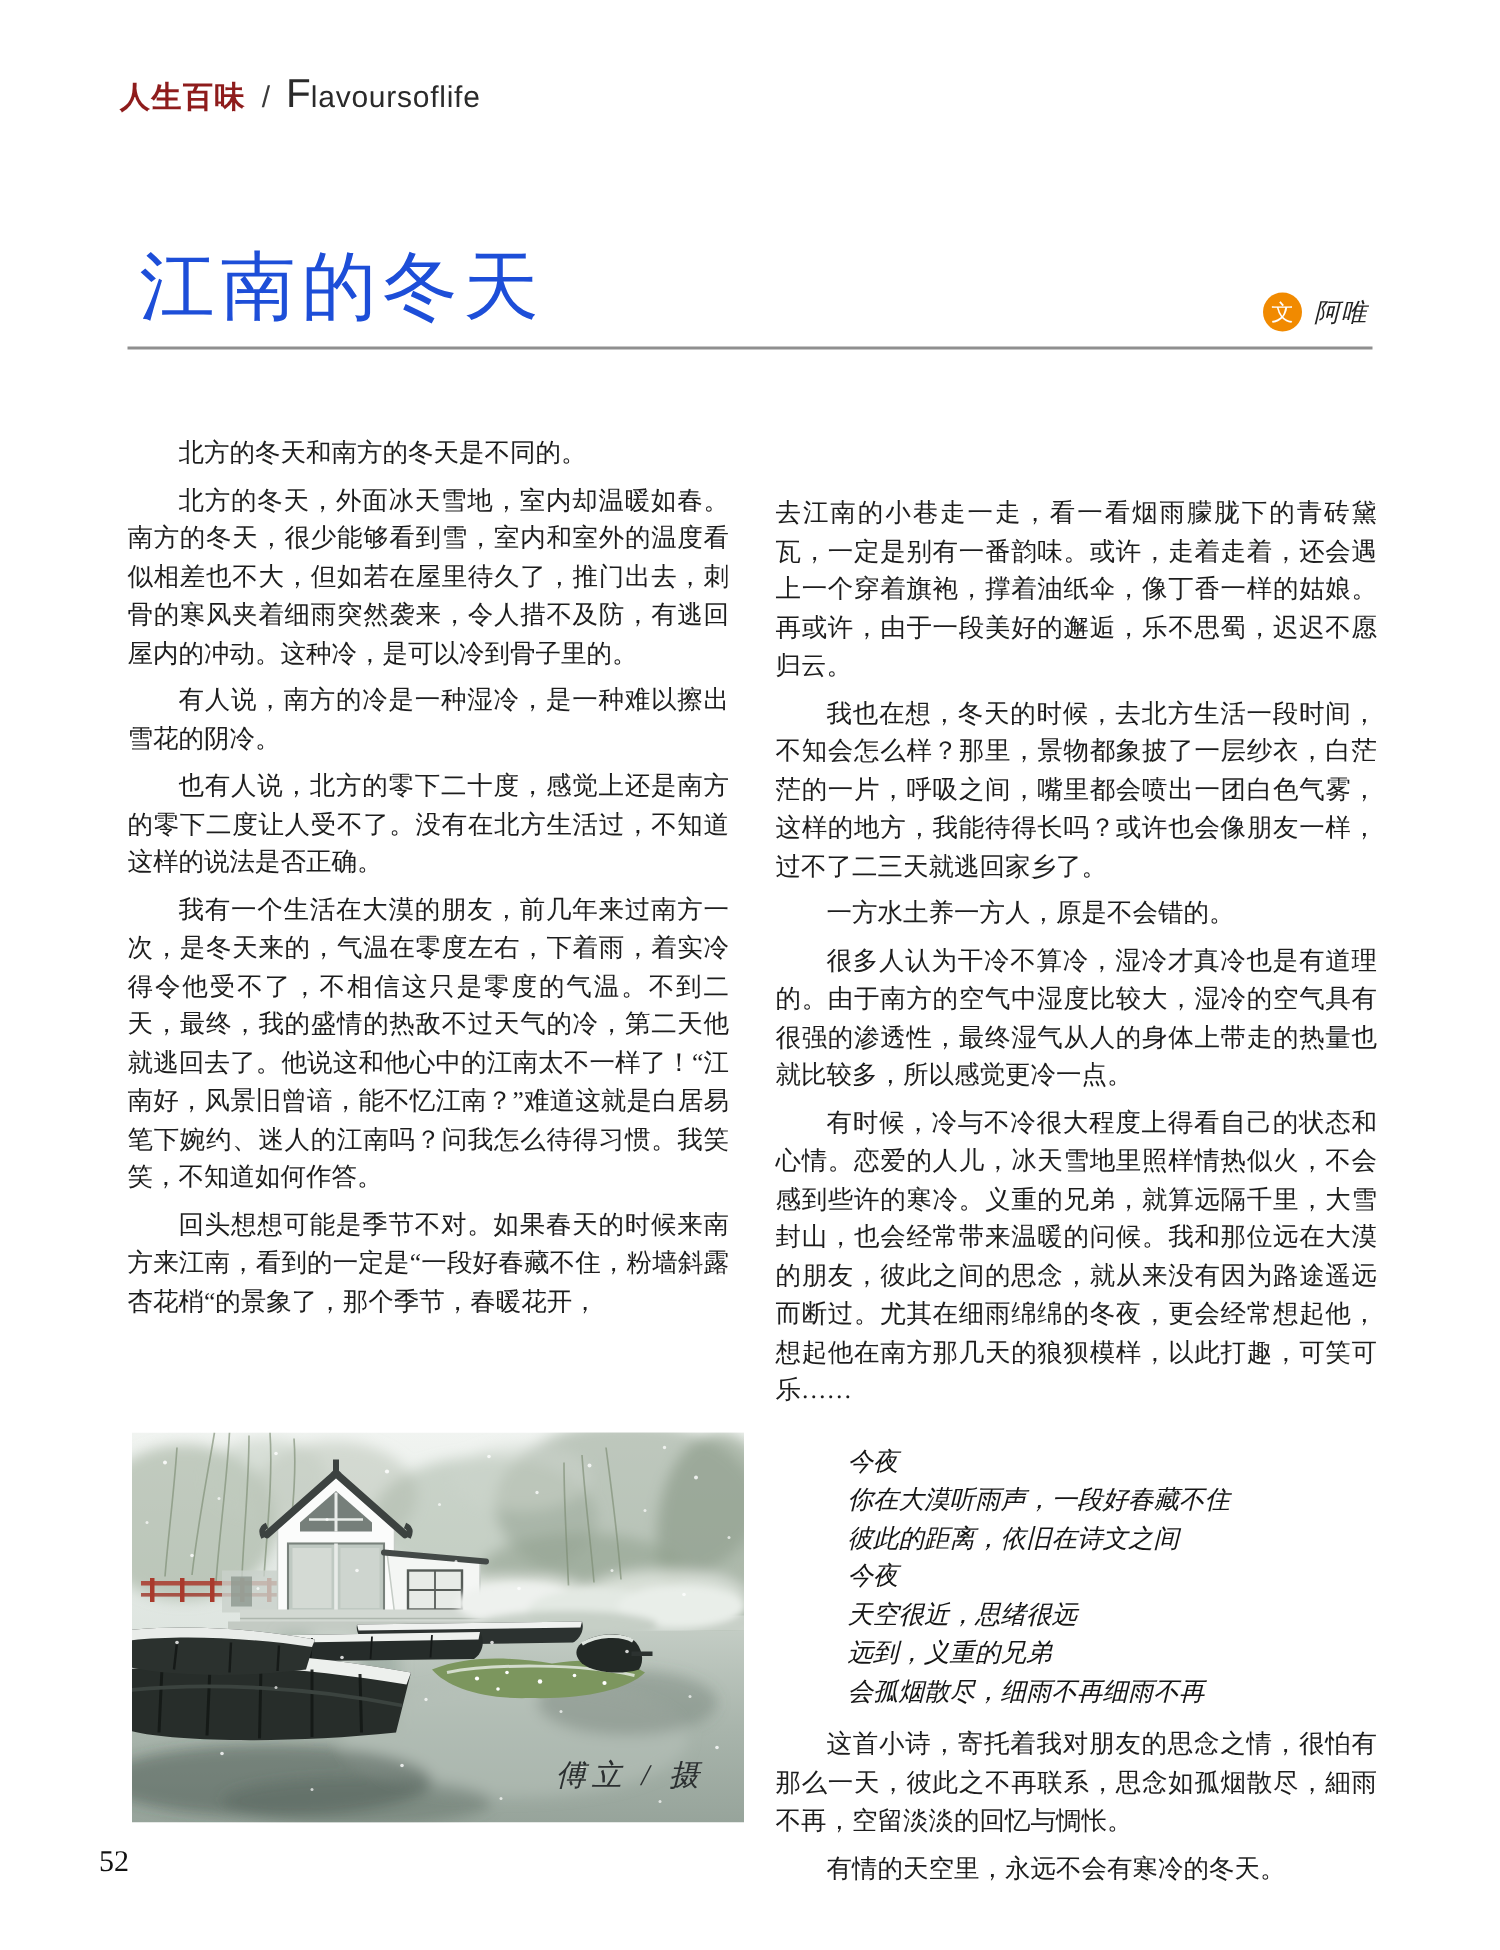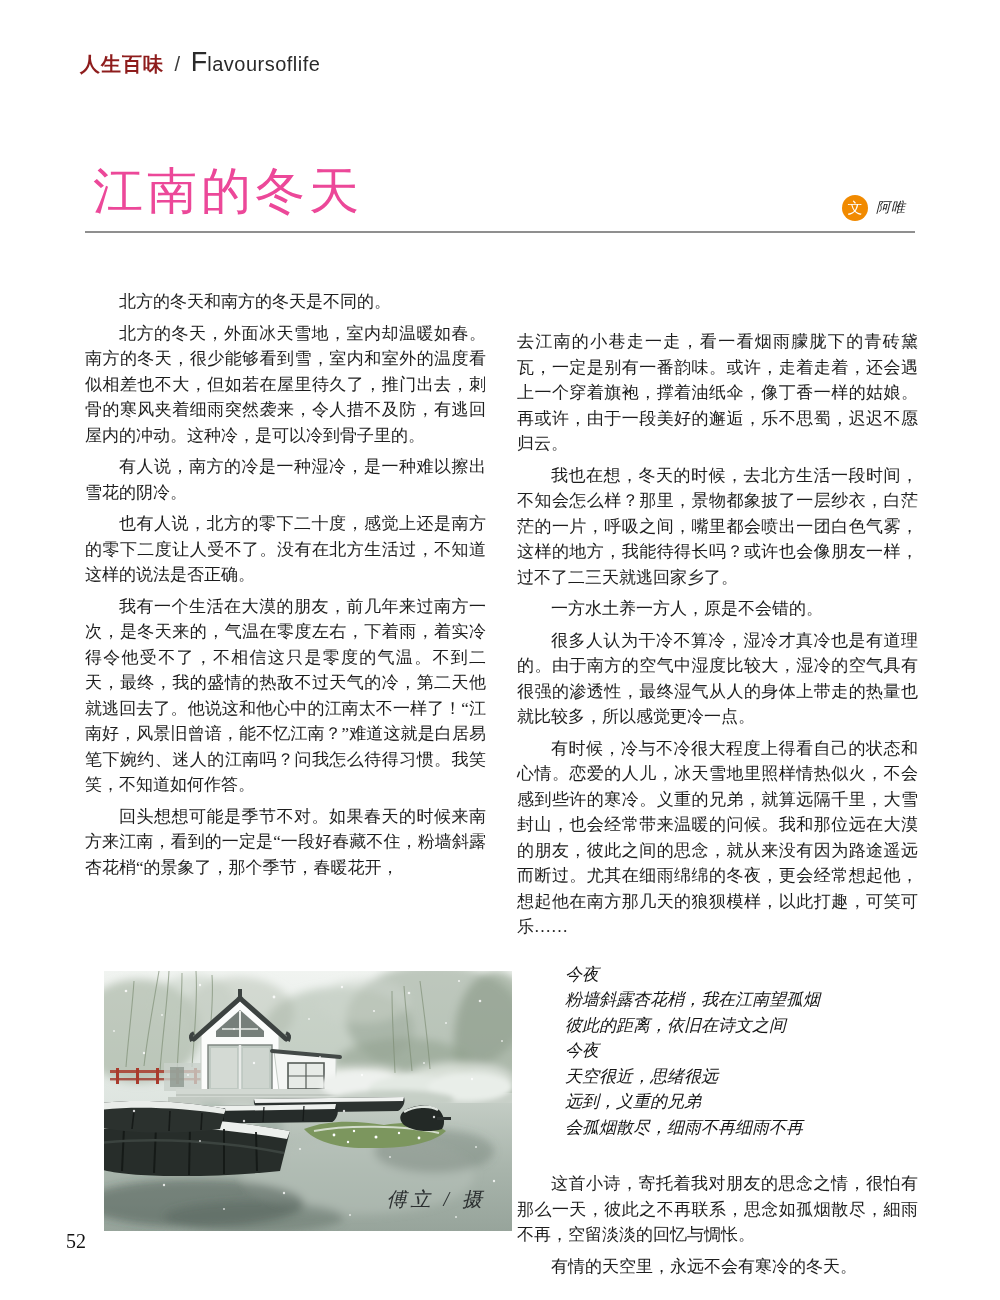--- a/index.html
+++ b/index.html
@@ -9,35 +9,35 @@
   
   .masthead{position:absolute;left:80px;top:44px;font-family:"Liberation Sans","DejaVu Sans",sans-serif;
             font-size:20px;line-height:36px;white-space:nowrap;}
   .masthead .cn{color:#8e1c1c;font-weight:bold;letter-spacing:1px;}
   .masthead .divider{color:#3a3a3a;margin:0 5px;font-weight:normal;}
   .masthead .en-initial{color:#2a2a2a;font-size:27px;}
   .masthead .en-rest{color:#2a2a2a;font-size:20px;letter-spacing:.5px;}
 
   
   .article-title{position:absolute;left:93px;top:158px;margin:0;font-size:50px;font-weight:500;
-                 letter-spacing:4px;color:#ec4899;font-family:"Liberation Sans","DejaVu Sans",sans-serif;}
+                 letter-spacing:4px;color:#1d4ed8;font-family:"Liberation Sans","DejaVu Sans",sans-serif;}
   .byline{position:absolute;left:842px;top:195px;display:flex;align-items:center;gap:8px;}
   .badge{width:26px;height:26px;border-radius:50%;background:#f18a00;color:#ffffff;
          display:flex;align-items:center;justify-content:center;font-size:15px;
          font-family:"Liberation Sans","DejaVu Sans",sans-serif;}
-  .author{font-size:14px;font-style:italic;color:#222;letter-spacing:1px;}
+  .author{font-size:17px;font-style:italic;color:#222;letter-spacing:1px;}
   .title-rule{position:absolute;left:85px;top:231px;width:830px;height:0;border:none;
               border-top:2px solid #8f8f8f;margin:0;}
 
   
   .columns{position:absolute;left:85px;top:289px;width:833px;display:flex;gap:31px;}
   .col{width:407px;font-size:17px;line-height:25.5px;text-align:justify;color:#1d1d1d;}
   .col p{margin:0 0 6px;text-indent:2em;}
   .col p.cont{text-indent:0;margin-top:40px;}
-  .poem{margin:22px 0 31px 48px;font-style:italic;color:#151515;}
+  .poem{margin:22px 0 10px 48px;font-style:italic;color:#151515;}
   .poem .poem-line{line-height:25.5px;}
 
   
   .photo{position:absolute;left:88px;top:955px;width:408px;height:260px;}
   .photo svg{display:block;width:408px;height:260px;}
   .photo-credit{position:absolute;right:26px;bottom:18px;font-style:italic;font-size:20px;
                 color:#2b2f30;letter-spacing:4px;}
 
   .page-number{position:absolute;left:66px;top:1230px;font-size:20px;color:#111;}
 </style>
@@ -74,34 +74,34 @@
 
     <div class="col">
       <p class="cont">去江南的小巷走一走，看一看烟雨朦胧下的青砖黛瓦，一定是别有一番韵味。或许，走着走着，还会遇上一个穿着旗袍，撑着油纸伞，像丁香一样的姑娘。再或许，由于一段美好的邂逅，乐不思蜀，迟迟不愿归云。</p>
       <p>我也在想，冬天的时候，去北方生活一段时间，不知会怎么样？那里，景物都象披了一层纱衣，白茫茫的一片，呼吸之间，嘴里都会喷出一团白色气雾，这样的地方，我能待得长吗？或许也会像朋友一样，过不了二三天就逃回家乡了。</p>
       <p>一方水土养一方人，原是不会错的。</p>
       <p>很多人认为干冷不算冷，湿冷才真冷也是有道理的。由于南方的空气中湿度比较大，湿冷的空气具有很强的渗透性，最终湿气从人的身体上带走的热量也就比较多，所以感觉更冷一点。</p>
       <p>有时候，冷与不冷很大程度上得看自己的状态和心情。恋爱的人儿，冰天雪地里照样情热似火，不会感到些许的寒冷。义重的兄弟，就算远隔千里，大雪封山，也会经常带来温暖的问候。我和那位远在大漠的朋友，彼此之间的思念，就从来没有因为路途遥远而断过。尤其在细雨绵绵的冬夜，更会经常想起他，想起他在南方那几天的狼狈模样，以此打趣，可笑可乐……</p>
 
       <div class="poem">
         <div class="poem-line">今夜</div>
-        <div class="poem-line">粉墙斜露杏花梢，我在江南望孤烟</div>
+        <div class="poem-line">你在大漠听雨声，一段好春藏不住</div>
         <div class="poem-line">彼此的距离，依旧在诗文之间</div>
         <div class="poem-line">今夜</div>
         <div class="poem-line">天空很近，思绪很远</div>
         <div class="poem-line">远到，义重的兄弟</div>
         <div class="poem-line">会孤烟散尽，细雨不再细雨不再</div>
       </div>
 
       <p>这首小诗，寄托着我对朋友的思念之情，很怕有那么一天，彼此之不再联系，思念如孤烟散尽，細雨不再，空留淡淡的回忆与惆怅。</p>
       <p>有情的天空里，永远不会有寒冷的冬天。</p>
     </div>
   </div>
 
-  <figure class="photo" style="margin:16px">
+  <figure class="photo" style="margin:0">
     <svg viewBox="0 0 408 260" xmlns="http://www.w3.org/2000/svg">
       <defs>
         <linearGradient id="skyG" x1="0" y1="0" x2="0" y2="1">
           <stop offset="0" stop-color="#f1f4f1"></stop>
             <stop offset="1" stop-color="#dde4df"></stop>
         </linearGradient>
         <linearGradient id="waterG" x1="0" y1="0" x2="0" y2="1">
           <stop offset="0" stop-color="#c3ccc4"></stop>
             <stop offset="0.5" stop-color="#a9b5ac"></stop>
             <stop offset="1" stop-color="#97a49b"></stop>

